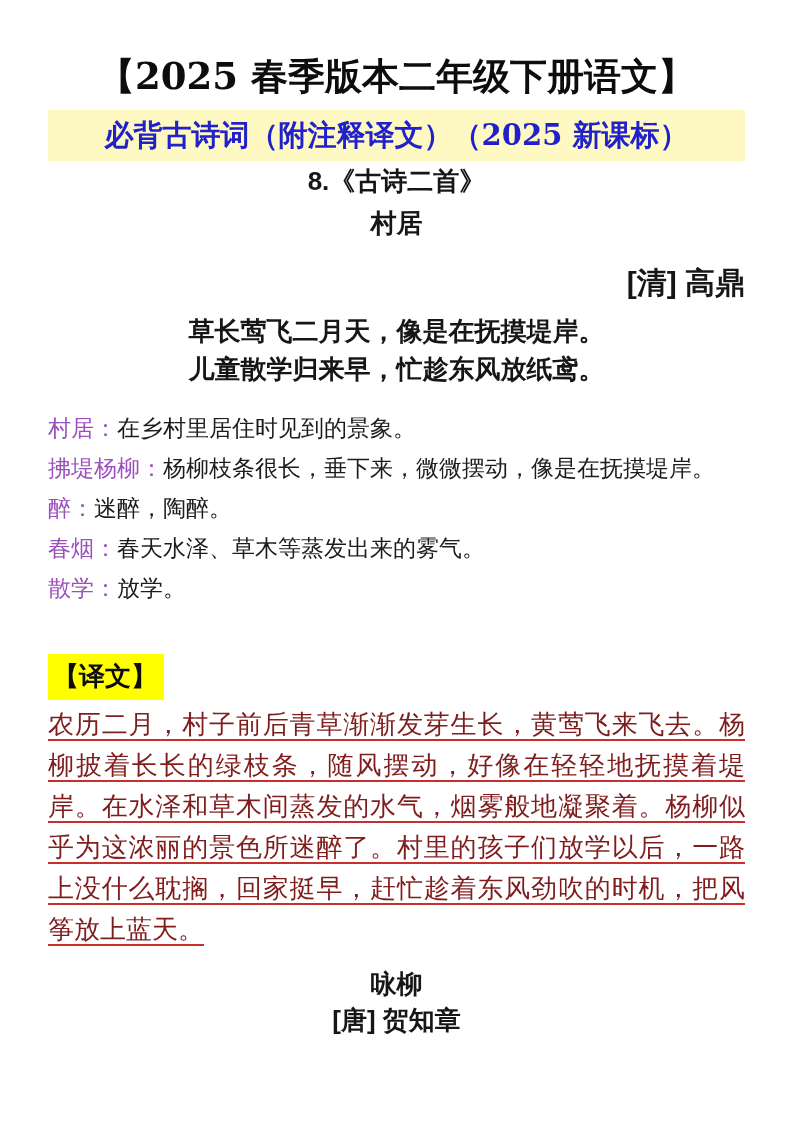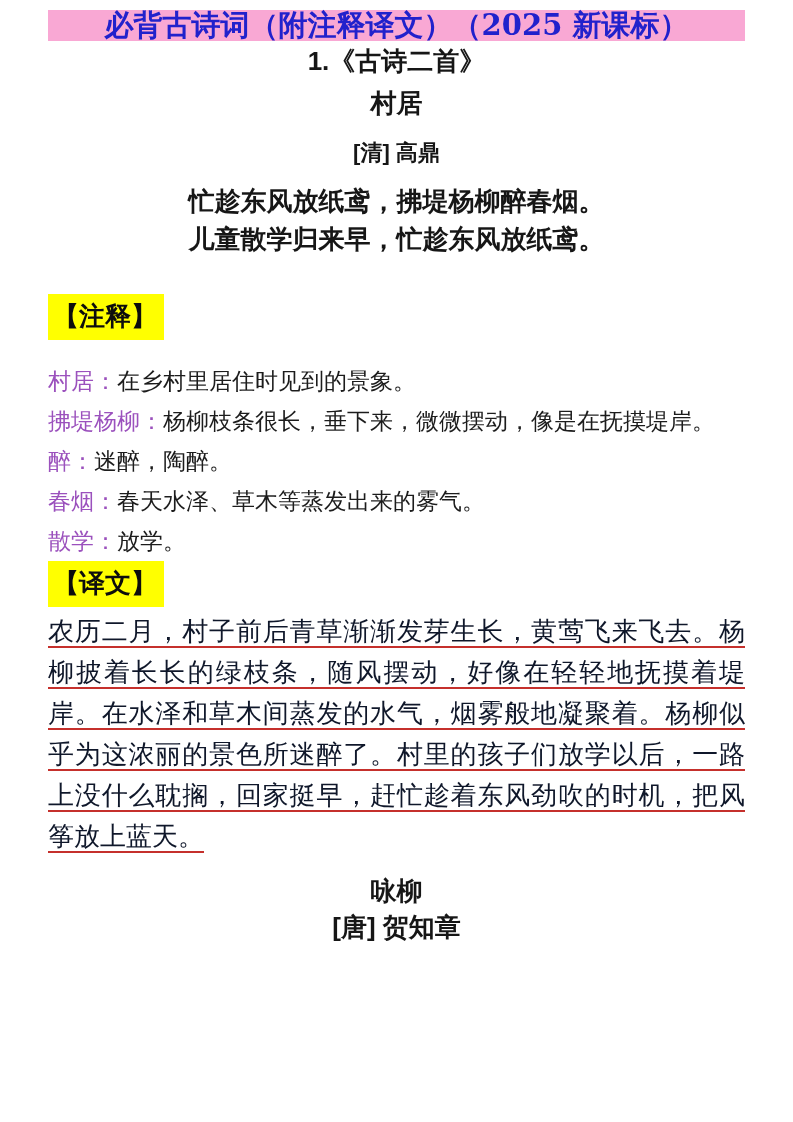--- a/index.html
+++ b/index.html
@@ -25,49 +25,49 @@
     font-weight: bold;
     font-size: 37px;
     line-height: 48px;
     color: #0d0d0d;
     letter-spacing: 0px;
     white-space: nowrap;
   }
   
   .subtitle-band {
     margin-top: 10px;
-    height: 31px;
-    background: #f9a8d4;
+    height: 51px;
+    background: #fef9c3;
     display: flex;
     align-items: center;
     justify-content: center;
   }
   .subtitle-band .subtitle-text {
     font-family: "DejaVu Serif", "Liberation Serif", serif;
     font-weight: bold;
     font-size: 29px;
     color: #2121cc;
     white-space: nowrap;
   }
   
   .c {
     text-align: center;
     font-weight: bold;
     line-height: 36px;
     white-space: nowrap;
   }
   .lesson-heading { margin-top: 2px;  font-size: 26px; }
   .poem-title     { margin-top: 6px;  font-size: 26px; }
-  .poem-author    { margin-top: 14px;  font-size: 22px; }
+  .poem-author    { margin-top: 24px;  font-size: 30px; text-align: right; }
   .poem-line-1    { margin-top: 12px; font-size: 26px; }
   .poem-line-2    { margin-top: 2px;  font-size: 26px; }
   
   .label-row { line-height: 39px; }
   .label-notes { margin-top: 37px; }
-  .label-trans { }
+  .label-trans { margin-top: 46px; }
   .hl {
     display: inline-block;
     background: #ffff00;
     color: #0d0d0d;
     font-weight: bold;
     font-size: 26px;
     padding: 3px 7px 4px 5px;
   }
   
   .notes { margin-top: 21px; }
@@ -77,49 +77,47 @@
     white-space: nowrap;
     color: #1c1c1c;
   }
   .note .term { color: #9b51bd; }
   
   .trans {
     margin: 4px 0 0 0;
     font-size: 26px;
     line-height: 41px;
     text-align: justify;
-    color: #0f172a;
+    color: #7f1d1d;
     text-decoration: underline;
     text-decoration-color: #c5302c;
     text-decoration-thickness: 2px;
     text-underline-offset: 6px;
   }
   .poem2-title  { margin-top: 16px; font-size: 26px; }
   .poem2-author { font-size: 26px; }
 </style>
 </head>
 <body>
 
 <div class="page">
 
+  <h1 class="doc-title">【2025 春季版本二年级下册语文】</h1>
 
   <div class="subtitle-band">
     <span class="subtitle-text">必背古诗词（附注释译文）（2025 新课标）</span>
   </div>
 
-  <div class="c lesson-heading">1.《古诗二首》</div>
+  <div class="c lesson-heading">8.《古诗二首》</div>
 
   <div class="c poem-title">村居</div>
   <div class="c poem-author">[清] 高鼎</div>
-  <div class="c poem-line-1">忙趁东风放纸鸢，拂堤杨柳醉春烟。</div>
+  <div class="c poem-line-1">草长莺飞二月天，像是在抚摸堤岸。</div>
   <div class="c poem-line-2">儿童散学归来早，忙趁东风放纸鸢。</div>
 
-  <div class="label-row label-notes">
-    <span class="hl">【注释】</span>
-  </div>
 
   <div class="notes">
     <div class="note"><span class="term">村居：</span><span class="ntext">在乡村里居住时见到的景象。</span></div>
     <div class="note"><span class="term">拂堤杨柳：</span><span class="ntext">杨柳枝条很长，垂下来，微微摆动，像是在抚摸堤岸。</span></div>
     <div class="note"><span class="term">醉：</span><span class="ntext">迷醉，陶醉。</span></div>
     <div class="note"><span class="term">春烟：</span><span class="ntext">春天水泽、草木等蒸发出来的雾气。</span></div>
     <div class="note"><span class="term">散学：</span><span class="ntext">放学。</span></div>
   </div>
 
   <div class="label-row label-trans">

